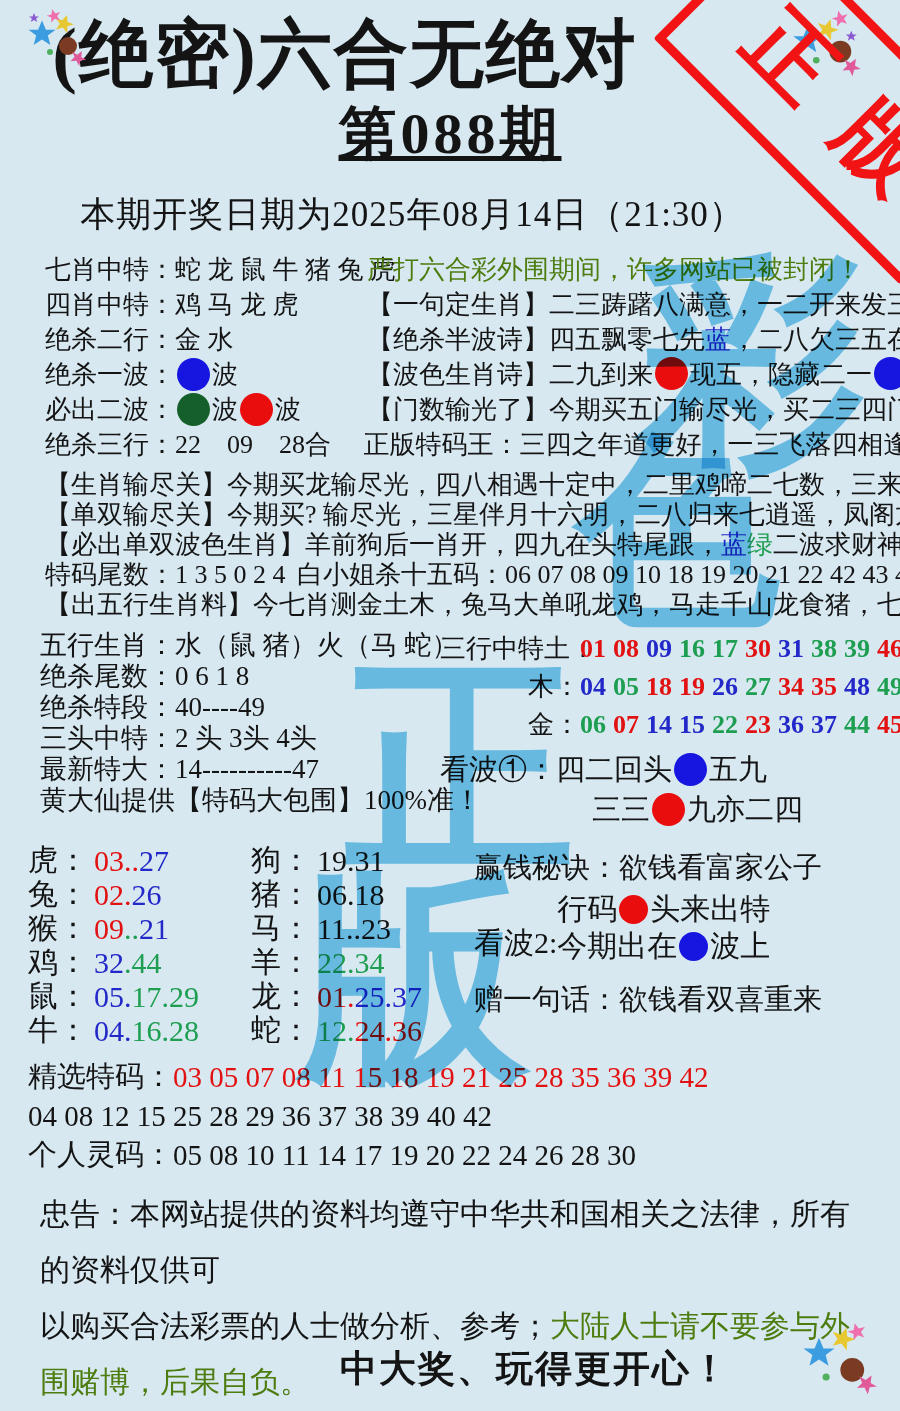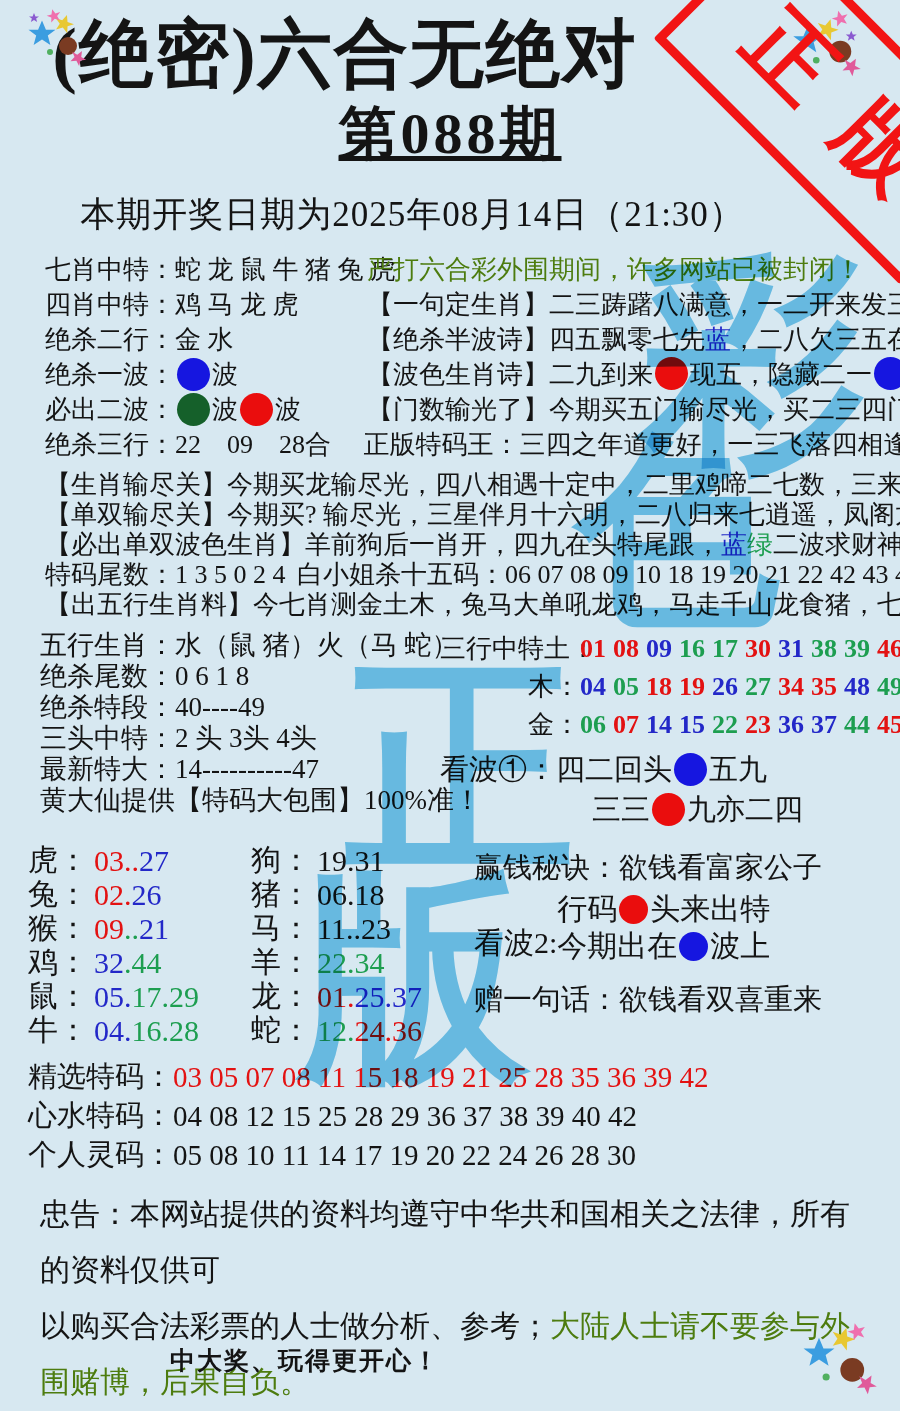--- a/index.html
+++ b/index.html
@@ -65,22 +65,22 @@
   .kb2-label{font-size:30px;flex:none;}
   .kb2-lines{font-size:30px;line-height:37px;}
   .tip3{margin-top:16px;}
   
   .numlines{position:relative;z-index:2;margin-top:10px;padding-left:28px;}
   .n-row{height:39px;font-size:29px;white-space:nowrap;display:flex;align-items:center;}
   .n-label{flex:none;}
   
   .warn{position:absolute;z-index:2;left:40px;right:31px;top:1186px;font-size:30px;line-height:56px;}
   .warn .l3{text-align:right;padding-right:62px;font-size:29px;margin-top:0;}
-  .footer{position:absolute;z-index:2;left:0;right:0;top:1344px;
-          padding-left:170px;font-size:25px;font-weight:700;letter-spacing:2px;}
+  .footer{position:absolute;z-index:2;left:0;right:0;top:1344px;text-align:center;
+          padding-left:170px;font-size:37px;font-weight:700;letter-spacing:2px;}
 </style>
 </head>
 <body>
 
 <div class="page">
 
   <div class="decor tl">
     <svg viewBox="0 0 64 64">
       <polygon points="0,-10 2.9,-3.1 10,-3.1 4.3,1.2 6.2,8.1 0,4 -6.2,8.1 -4.3,1.2 -10,-3.1 -2.9,-3.1" fill="#3b9de0" transform="translate(18,26) scale(1.35)"></polygon>
       <polygon points="0,-10 2.9,-3.1 10,-3.1 4.3,1.2 6.2,8.1 0,4 -6.2,8.1 -4.3,1.2 -10,-3.1 -2.9,-3.1" fill="#e8c832" transform="translate(40,16) scale(0.95) rotate(18)"></polygon>
@@ -272,21 +272,20 @@
       <div class="tip3">赠一句话：欲钱看双喜重来</div>
     </div>
   </div>
 
   <div class="numlines">
     <div class="n-row">
       <span class="n-label">精选特码：</span>
       <span class="c-red">03 05 07 08 11 15 18 19 21 25 28 35 36 39 42</span>
     </div>
     <div class="n-row">
-      <span class="n-label">心水特码：</span>
       <span>04 08 12 15 25 28 29 36 37 38 39 40 42</span>
     </div>
     <div class="n-row">
       <span class="n-label">个人灵码：</span>
       <span>05 08 10 11 14 17 19 20 22 24 26 28 30</span>
     </div>
   </div>
 
   <div class="warn">
     <div>忠告：本网站提供的资料均遵守中华共和国相关之法律，所有的资料仅供可</div>

